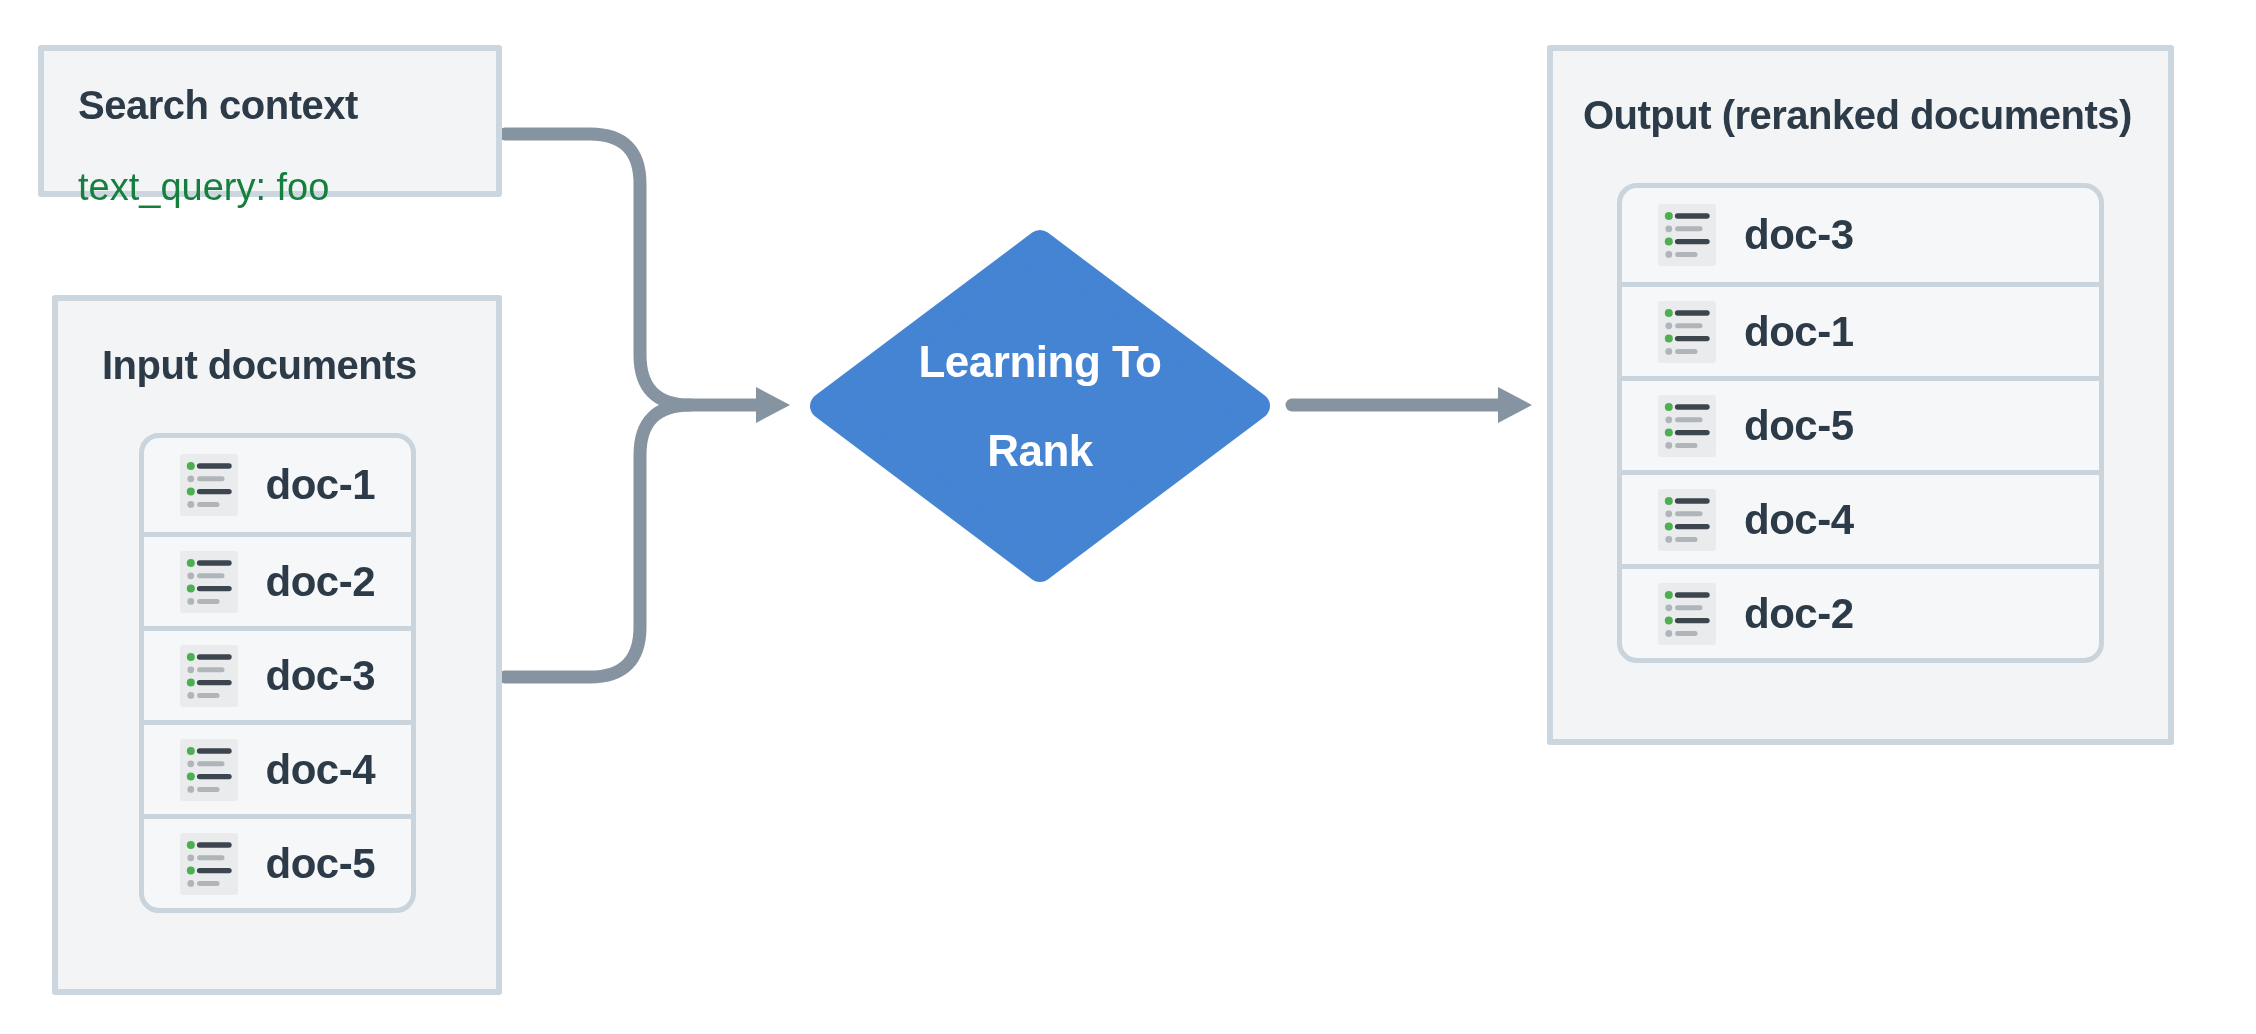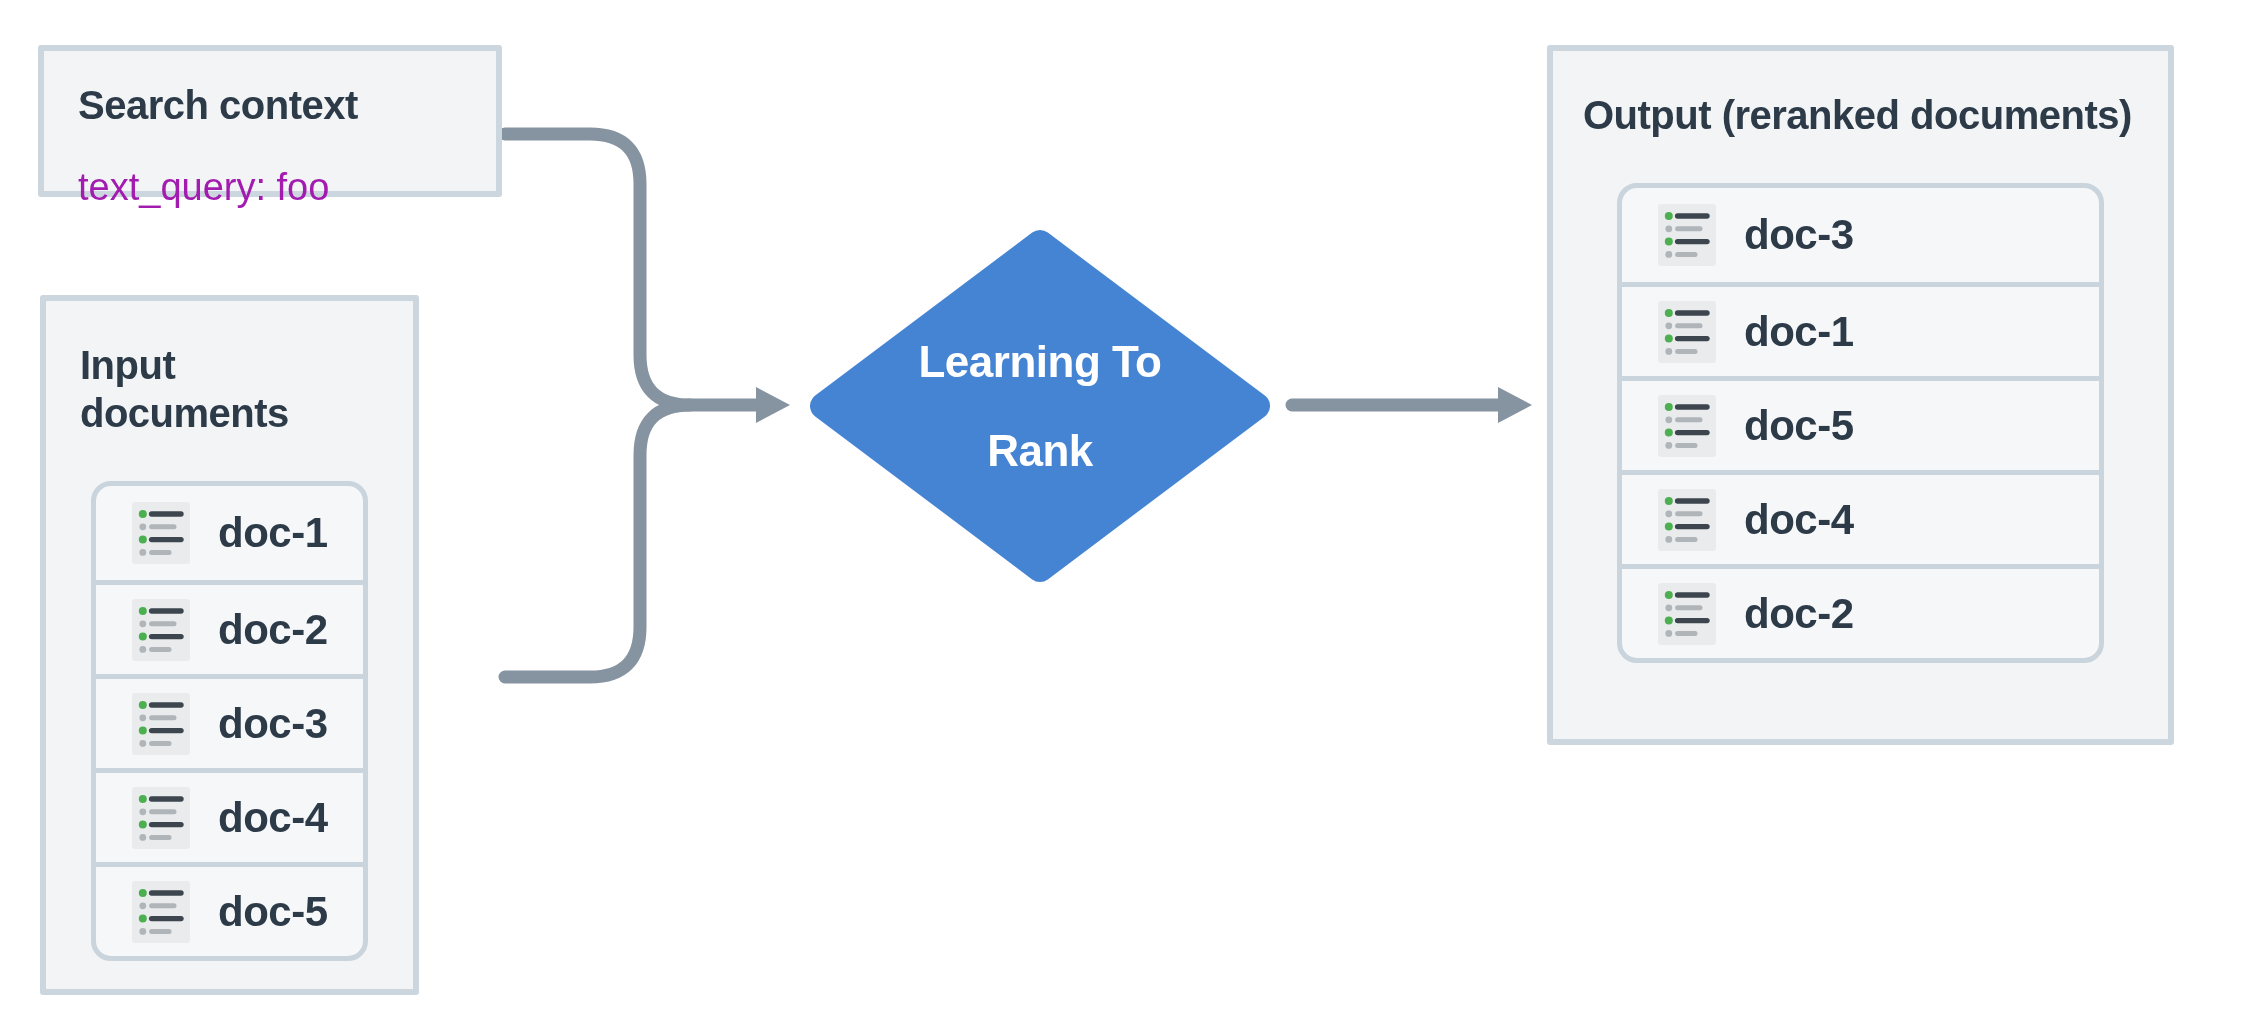--- a/index.html
+++ b/index.html
@@ -17,23 +17,23 @@
     border:6px solid #ccd6de;
     border-radius:3px;
     box-sizing:border-box;
   }
   .panel-title{
     font-size:40px;font-weight:bold;line-height:48px;
     letter-spacing:-0.5px;
   }
   #search-panel{left:38px;top:45px;width:464px;height:152px;padding:30px 34px;}
   #search-panel .panel-title{margin-bottom:34px;}
-  .query-text{font-size:38px;line-height:48px;font-weight:normal;color:#a21caf;}
+  .query-text{font-size:38px;line-height:48px;font-weight:normal;color:#15803d;}
 
-  #input-panel{left:40px;top:295px;width:379px;height:700px;padding:40px 34px;}
+  #input-panel{left:52px;top:295px;width:450px;height:700px;padding:40px 44px;}
   #output-panel{left:1547px;top:45px;width:627px;height:700px;padding:40px 30px;}
 
   
   .doc-list{
     background:#f6f7f9;
     border:5px solid #c9d4dc;
     border-radius:20px;
     box-sizing:border-box;
     margin:44px auto 0;
     overflow:hidden;

